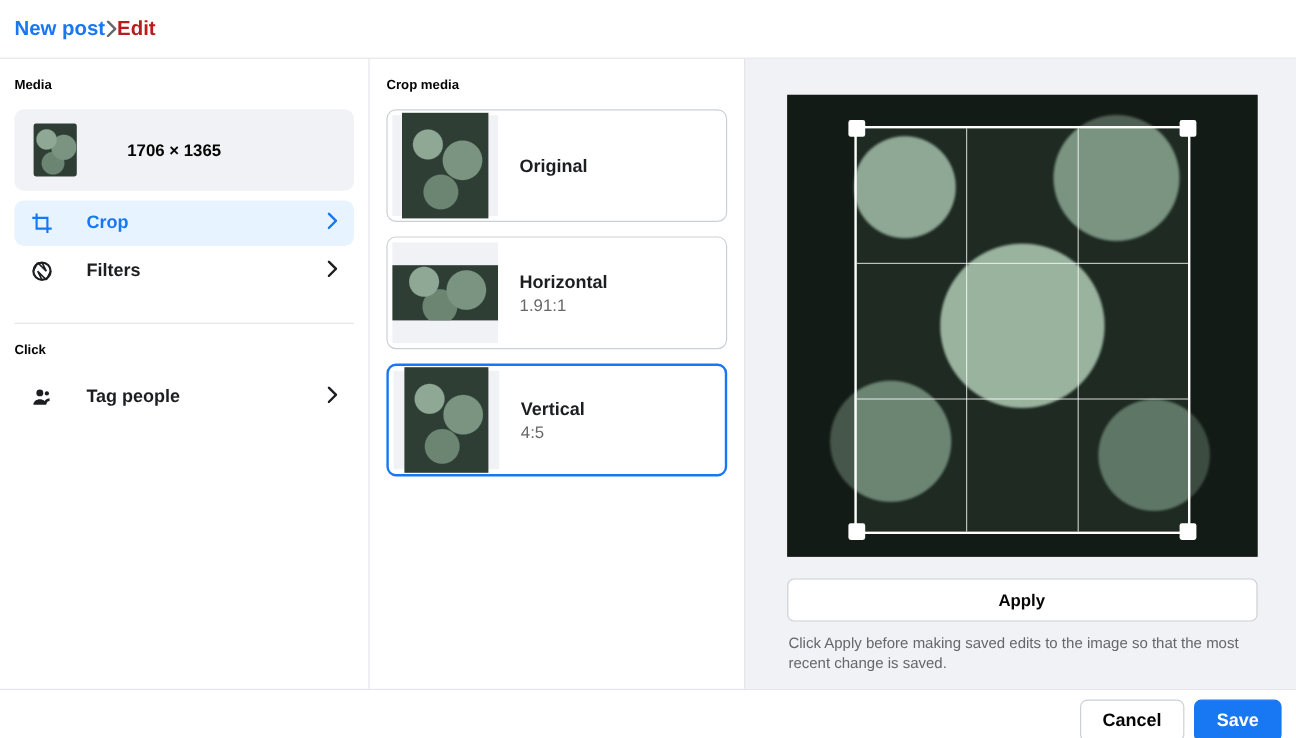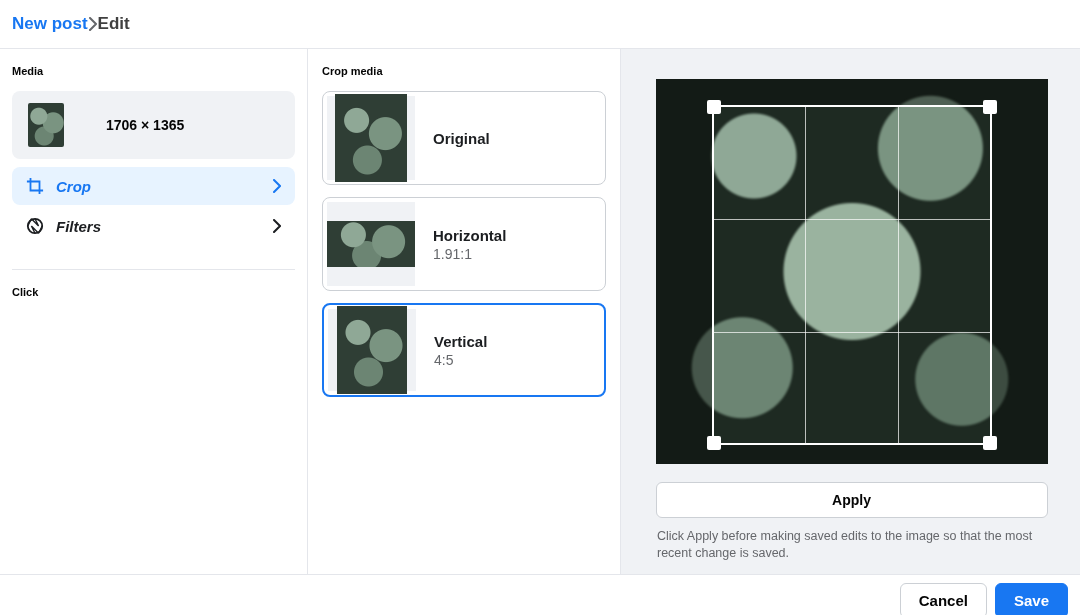--- a/index.html
+++ b/index.html
@@ -14,21 +14,21 @@
   }
   .breadcrumb {
     display: flex;
     align-items: center;
     padding: 14px 12px;
     border-bottom: 1px solid #e4e6eb;
     font-size: 17px;
   }
   .breadcrumb .link { color: #1877f2; font-weight: 600; }
   .breadcrumb .chevron { color: #65676b; }
-  .breadcrumb .current { font-weight: 700; color: #404040; }
+  .breadcrumb .current { font-weight: 700; color: #b91c1c; }
 
   .main {
     display: flex;
     height: 525px;
   }
 
   
   .sidebar {
     width: 308px;
     border-right: 1px solid #e4e6eb;
@@ -63,28 +63,26 @@
     inset: 0;
     background:
       radial-gradient(circle at 30% 30%, #8fa896 0 8px, transparent 9px),
       radial-gradient(circle at 70% 45%, #7a9481 0 10px, transparent 11px),
       radial-gradient(circle at 45% 75%, #6c8573 0 9px, transparent 10px);
   }
   .media-dimensions { font-weight: 700; color: #050505; margin-left: 24px; }
 
   .edit-option {
     display: flex;
-    align-items: center;
-    gap: 12px;
+    gap: 28px;
     padding: 10px 14px;
     border-radius: 8px;
     cursor: pointer;
     margin-bottom: 2px;
     position: relative;
-    font-style: italic;
   }
   .edit-option .label { font-weight: 600; font-size: 15px; }
   .edit-option .chev {
     position: absolute;
     right: 14px;
     color: #65676b;
   }
   .edit-option.selected {
     background: #e7f3ff;
     color: #1877f2;
@@ -319,20 +317,36 @@
       <span class="label">Filters</span>
       <span class="chev">
         <svg width="8" height="14" viewBox="0 0 8 14">
             <path d="M1 1l6 6-6 6" stroke="#1c1e21" stroke-width="2" fill="none" stroke-linecap="round"></path>
           </svg>
       </span>
     </div>
 
     <div class="tags-section">
       <div class="section-title">Click</div>
+      <div class="edit-option">
+        <span class="icon">
+          <svg width="18" height="18" viewBox="0 0 20 20">
+              <circle cx="8" cy="6" r="3.2" fill="#1c1e21"></circle>
+              <path d="M2 17c0-3 3-5 6-5s6 2 6 5" fill="#1c1e21"></path>
+              <circle cx="14.5" cy="6.5" r="2" fill="#1c1e21"></circle>
+              <path d="M13 16c0-2 2-3.8 4-3.8" stroke="#1c1e21" stroke-width="2.5" fill="none"></path>
+            </svg>
+        </span>
+        <span class="label">Tag people</span>
+        <span class="chev">
+          <svg width="8" height="14" viewBox="0 0 8 14">
+              <path d="M1 1l6 6-6 6" stroke="#1c1e21" stroke-width="2" fill="none" stroke-linecap="round"></path>
+            </svg>
+        </span>
+      </div>
     </div>
   </div>
 
   <div class="middle">
     <div class="section-title">Crop media</div>
 
     <div class="crop-option">
       <div class="crop-thumb-wrap">
           <div class="crop-thumb original"></div>
         </div>

